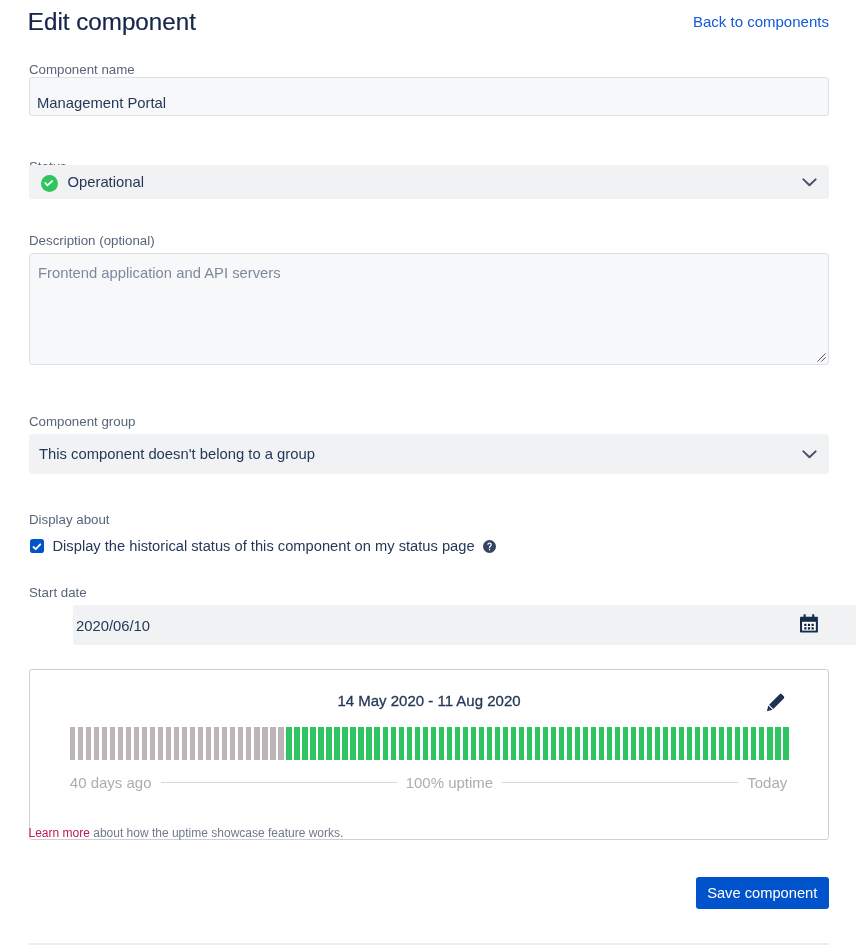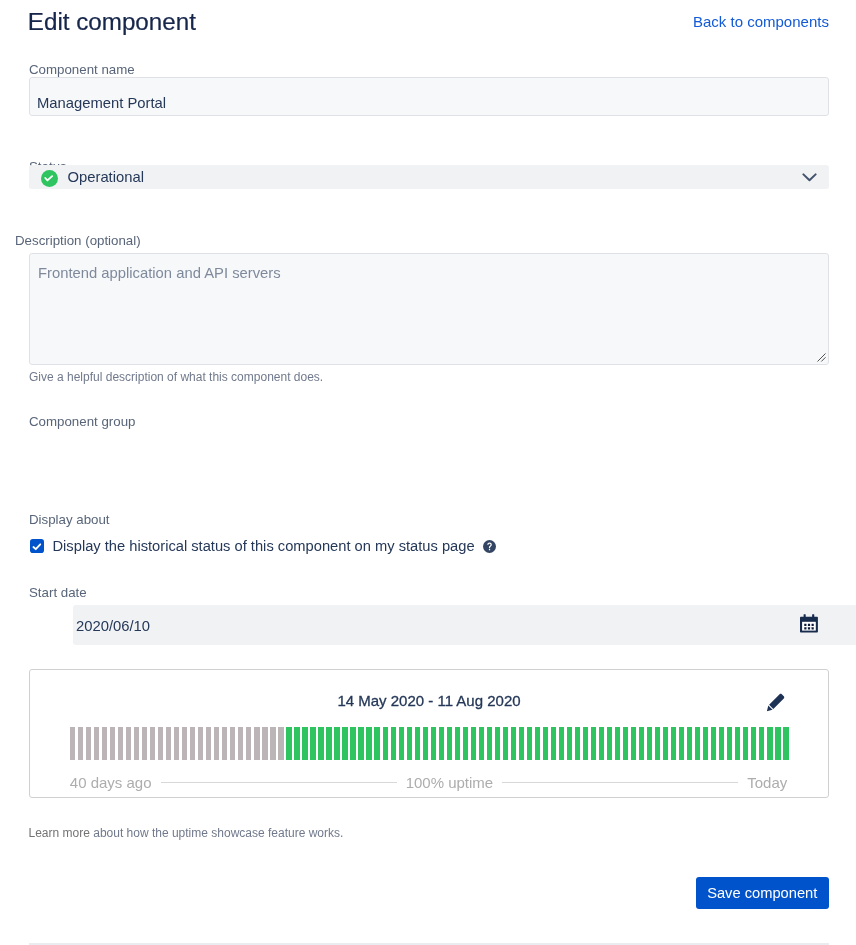--- a/index.html
+++ b/index.html
@@ -50,21 +50,21 @@
     border:1px solid #dfe1e6;
   }
 
   
   #name-input{
     top:77px; height:39px;
     padding:7px 7px; line-height:37px;
   }
 
   
-  #status-select{ top:165px; height:24px; }
+  #status-select{ top:165px; height:34px; }
   .select-inner{ display:flex; align-items:center; height:100%; padding-left:10px; }
   #status-select .select-inner{ padding-left:11.5px; }
   #status-select .status-dot{ position:relative; top:1px; }
   .status-dot{ width:17px; height:17px; flex:0 0 auto; }
   .status-text{ margin-left:10px; font-size:14.8px; color:#253858; }
   .chev{ position:absolute; right:12px; top:50%; margin-top:-4px; }
 
   
   #desc-box{
     top:253px; height:112px;
@@ -93,42 +93,42 @@
   #date-input{
     top:605px; height:40px;
     padding:0 3px; line-height:42px;margin-left:44px;
   }
   .cal-icon{ position:absolute; left:800px; top:614px; width:18px; height:19px; }
 
   
   .uptime-card{
     position:absolute; left:29px; top:669px;
     box-sizing:border-box;
-    width:800px; height:129px;
+    width:800px; height:171px;
     border:1px solid #d0d0d0; border-radius:3px;
     background:#fff;
   }
   .uptime-range{
     position:absolute; left:0; right:0; top:22px;
     text-align:center; font-size:15px; font-weight:400;
     color:#253858; -webkit-text-stroke:0.3px #253858;
   }
   .pencil-btn{ position:absolute; left:735.5px; top:22.5px; width:19px; height:19px; cursor:pointer; }
   .bars{ position:absolute; left:39.9px; top:57px; display:flex; }
   .bar{ width:5.25px; margin-right:2.766px; height:32.5px; }
   .bar:last-child{ margin-right:0; }
   .legend{ position:absolute; left:39.8px; width:717.5px; top:104px; display:flex; align-items:center; }
   .legend span{ font-size:15px; color:#adadad; white-space:nowrap; }
   .legend .ln{ flex:1; height:1px; background:#d8d8d8; margin:0 9px; }
 
   .learn-line{
     position:absolute; left:28.5px; top:826px;
     font-size:12px; color:#70798c; line-height:15px;
   }
-  .learn-line a{ color:#737373; text-decoration:none; cursor:pointer; }
+  .learn-line a{ color:#be185d; text-decoration:none; cursor:pointer; }
 
   .save-btn{
     position:absolute; left:696px; top:877px;
     width:132.5px; height:32px;
     background:#0053ca; color:#fff; border:none; border-radius:3px;
     font-size:14.7px; font-family:"Liberation Sans", sans-serif;
     cursor:pointer; padding:0; line-height:33px;
   }
 
   .bottom-rule{
@@ -154,30 +154,37 @@
         <circle cx="10" cy="10" r="10" fill="#2ec45f"></circle>
         <path d="M5.0 9.4 L7.6 12.3 L13.1 7.2" fill="none" stroke="#fff" stroke-width="2.1" stroke-linecap="round" stroke-linejoin="round"></path>
       </svg>
       <span class="status-text">Operational</span>
     </div>
     <svg class="chev" width="15" height="9" viewBox="0 0 15 9">
       <path d="M1.4 1.4 L7.5 7.2 L13.6 1.4" fill="none" stroke="#42526e" stroke-width="2" stroke-linecap="round" stroke-linejoin="round"></path>
     </svg>
   </div>
 
-  <div class="field-label" style="left:15px; top:233px;">Description (optional)</div>
+  <div class="field-label" style="left:29px; top:233px;">Description (optional)</div>
   <div class="control bordered" id="desc-box">
     <span>Frontend application and API servers</span>
     <svg class="resize-grip" width="9" height="9" viewBox="0 0 9 9">
       <path d="M8.5 0.5 L0.5 8.5 M8.5 4.3 L4.3 8.5" stroke="#535353" stroke-width="1" fill="none"></path>
     </svg>
   </div>
-  <div class="help-text">Give a helpful description of what this component does.</div>
 
   <div class="field-label" style="left:29px; top:414px;">Component group</div>
+  <div class="control" id="group-select">
+    <div class="select-inner">
+      <span class="group-text">This component doesn't belong to a group</span>
+    </div>
+    <svg class="chev" width="15" height="9" viewBox="0 0 15 9">
+      <path d="M1.4 1.4 L7.5 7.2 L13.6 1.4" fill="none" stroke="#42526e" stroke-width="2" stroke-linecap="round" stroke-linejoin="round"></path>
+    </svg>
+  </div>
 
   <div class="field-label" style="left:29px; top:512px;">Display about</div>
   <div class="checkbox-row">
     <svg class="cbox" viewBox="0 0 18 18">
       <rect x="0" y="0" width="18" height="18" rx="3.6" fill="#0053ca"></rect>
       <path d="M4.4 10.3 L7.4 13.1 L13.2 6.8" fill="none" stroke="#fff" stroke-width="2.3" stroke-linecap="round" stroke-linejoin="round"></path>
     </svg>
     <span class="cbox-label">Display the historical status of this component on my status page</span>
     <svg class="q-icon" viewBox="0 0 16 16">
       <circle cx="8" cy="8" r="8" fill="#344563"></circle>

